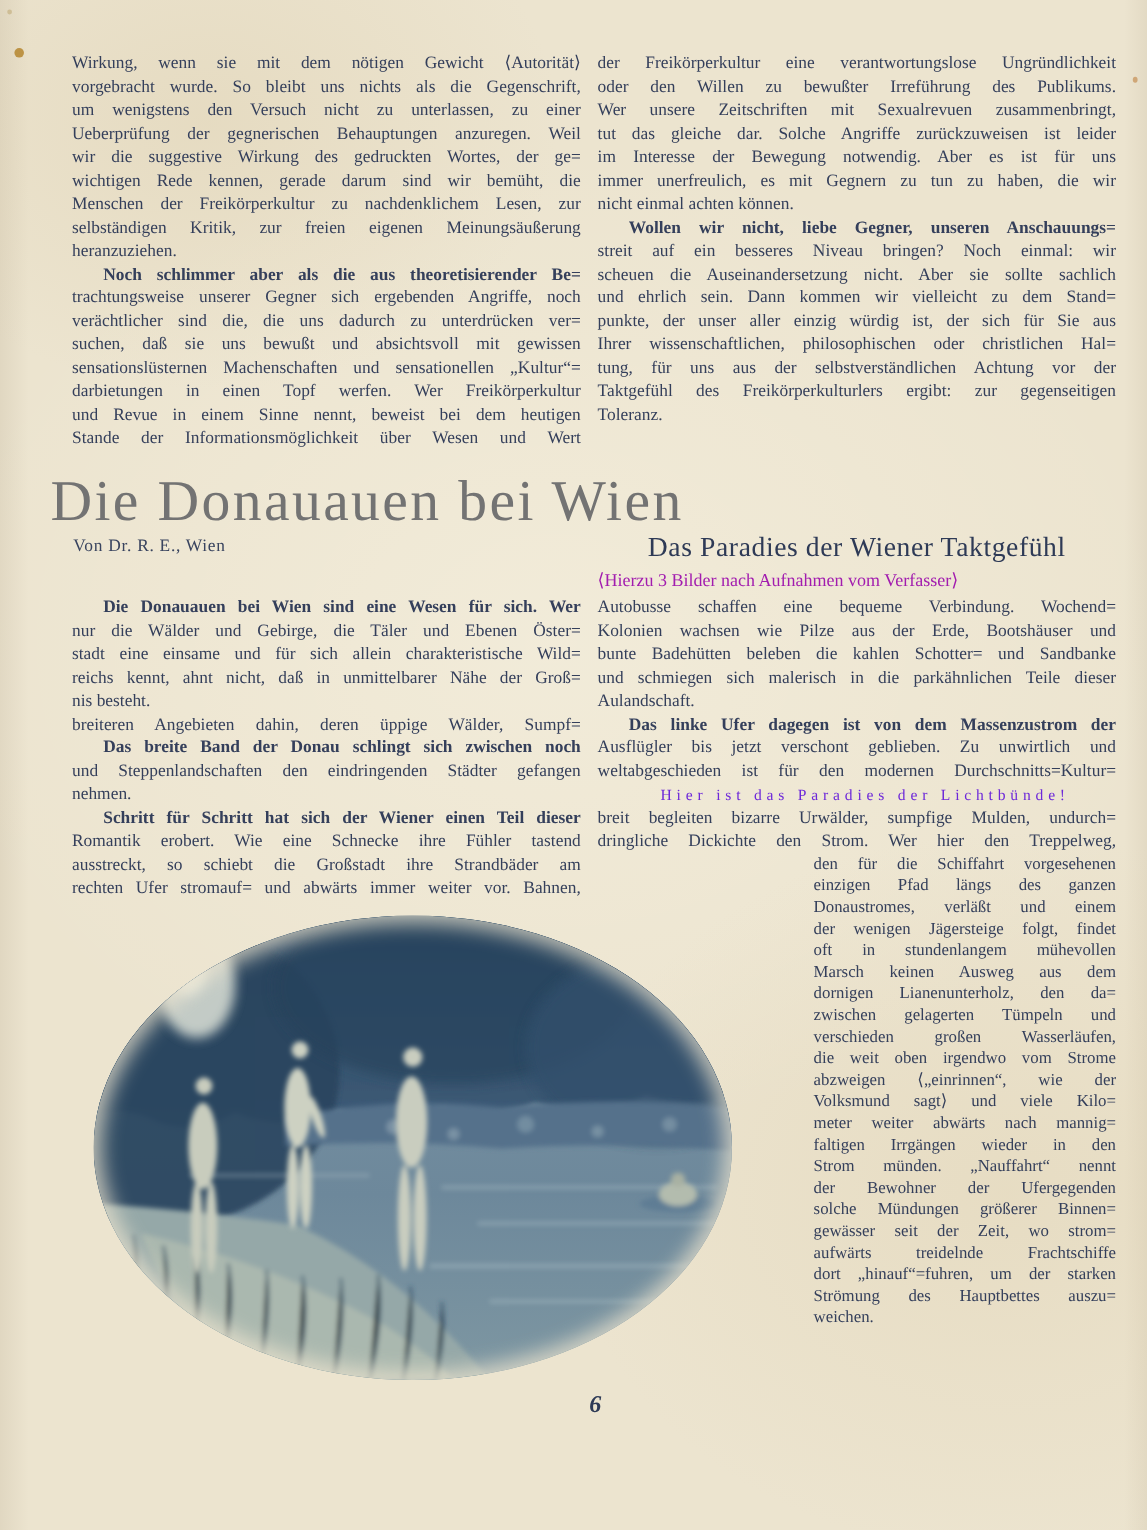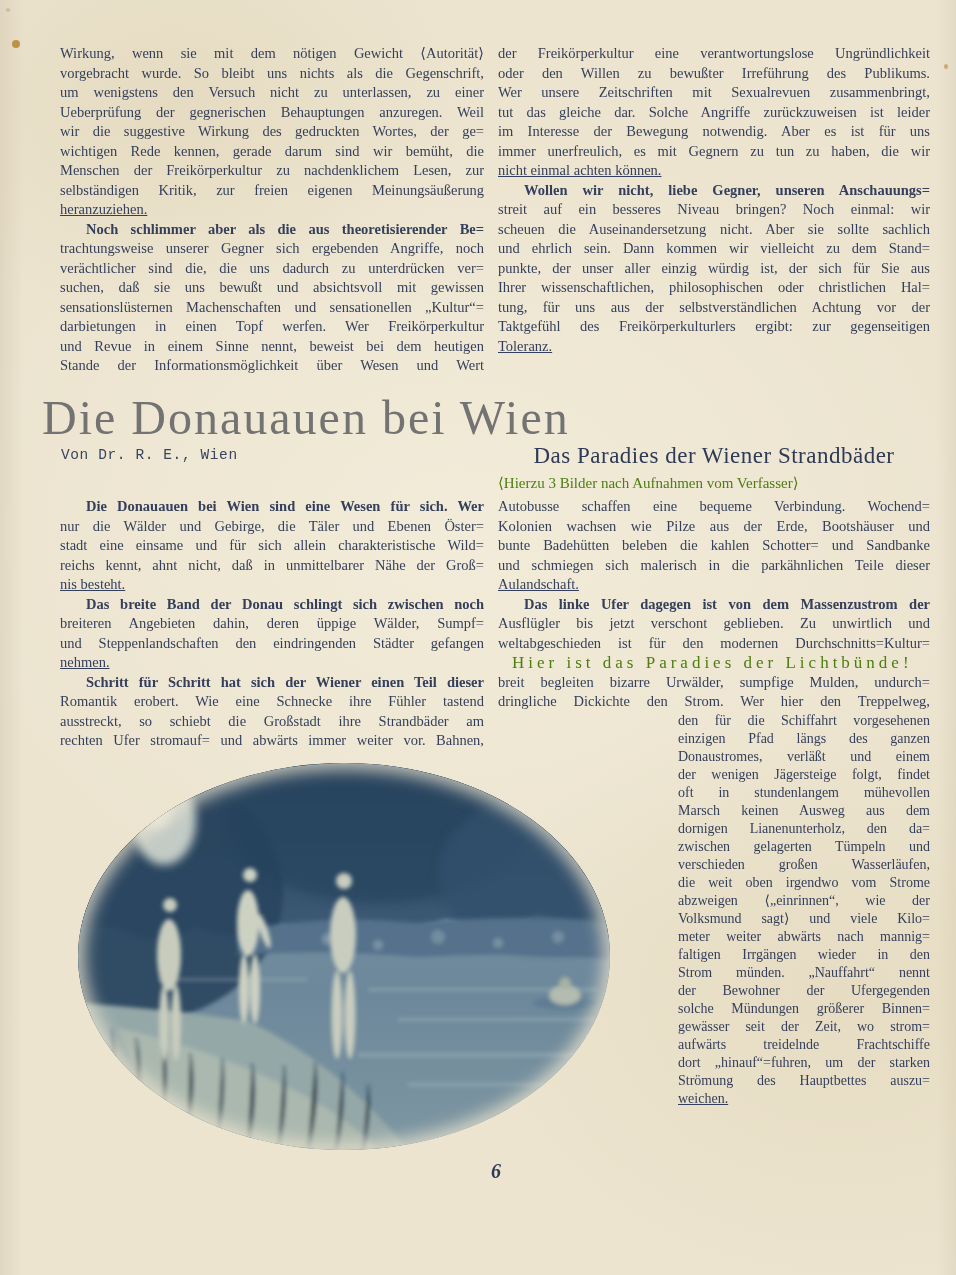--- a/index.html
+++ b/index.html
@@ -11,33 +11,33 @@
       radial-gradient(ellipse 420px 320px at 18% 8%, rgba(213,196,158,.28), transparent 70%),
       radial-gradient(ellipse 520px 420px at 88% 78%, rgba(218,202,166,.30), transparent 72%),
       radial-gradient(ellipse 700px 560px at 48% 42%, rgba(255,252,240,.30), transparent 75%),
       linear-gradient(90deg, rgba(120,100,70,.10), rgba(120,100,70,0) 2.5%),
       linear-gradient(270deg, rgba(120,100,70,.08), rgba(120,100,70,0) 2%);
     font-family:"Liberation Serif","DejaVu Serif",serif;
     color:#343f5b;
   }
   .col{position:absolute;font-size:14.5px;line-height:19.5px;}
   .ln{text-align:justify;text-align-last:justify;white-space:normal;}
-  .ln.last{text-align-last:auto;text-decoration:underline;}
+  .ln.last{text-align-last:auto;}
   .ln.fl-ind{text-indent:26px;font-weight:bold;}
   #intro-left{left:60px;top:44px;width:424px;}
   #intro-right{left:498px;top:44px;width:432px;}
   #headline{position:absolute;left:42px;top:390px;width:640px;
     font-size:48px;letter-spacing:2px;color:#737373;font-weight:400;}
-  #byline{position:absolute;left:61px;top:447px;font-size:14.5px;letter-spacing:.6px;color:#39445f;font-family:Liberation Mono, monospace;}
+  #byline{position:absolute;left:61px;top:447px;font-size:14.5px;letter-spacing:.6px;color:#39445f;}
   #subhead{position:absolute;left:498px;top:443px;width:432px;text-align:center;
     font-size:23px;letter-spacing:.5px;color:#2e3a56;}
-  #subnote{position:absolute;left:498px;top:474px;width:432px;font-size:15px;color:#4d7c0f;}
+  #subnote{position:absolute;left:498px;top:474px;width:432px;font-size:15px;color:#a21caf;}
   #article-left{left:60px;top:497px;width:424px;}
   #article-right{left:498px;top:497px;width:432px;}
-  #slogan{letter-spacing:4px;text-indent:14px;white-space:nowrap;font-size:17px;color:#4d7c0f;}
+  #slogan{letter-spacing:4px;text-indent:14px;white-space:nowrap;font-size:13px;color:#6d28d9;text-align:center;}
   #narrow-col{margin-left:180px;width:252px;font-size:14px;line-height:18px;}
   #photo-frame{position:absolute;left:78px;top:763px;width:532px;height:387px;
     border-radius:50%;overflow:hidden;}
   #photo-soft-edge{position:absolute;left:0;top:0;width:100%;height:100%;border-radius:50%;
     box-shadow:inset 0 0 16px 7px rgba(236,228,207,.75);pointer-events:none;}
   #page-number{position:absolute;left:60px;top:1160px;width:872px;text-align:center;
     font-size:20px;font-style:italic;font-weight:bold;color:#2e3a56;}
   .speck{position:absolute;border-radius:50%;}
   #speck-1{left:12px;top:40px;width:8px;height:8px;background:#b5862e;opacity:.85;}
   #speck-2{left:6px;top:8px;width:4px;height:4px;background:#c9b68b;opacity:.8;}
@@ -91,34 +91,34 @@
       <div class="ln">punkte, der unser aller einzig würdig ist, der sich für Sie aus</div>
       <div class="ln">Ihrer wissenschaftlichen, philosophischen oder christlichen Hal=</div>
       <div class="ln">tung, für uns aus der selbstverständlichen Achtung vor der</div>
       <div class="ln">Taktgefühl des Freikörperkulturlers ergibt: zur gegenseitigen</div>
       <div class="ln last">Toleranz.</div>
     </div>
   </div>
 
 <div id="headline">Die Donauauen bei Wien</div>
 <div id="byline">Von Dr. R. E., Wien</div>
-<div id="subhead">Das Paradies der Wiener Strandbäder</div>
+<div id="subhead">Das Paradies der Wiener Taktgefühl</div>
 <div id="subnote">⟨Hierzu 3 Bilder nach Aufnahmen vom Verfasser⟩</div>
 
 <div class="col" id="article-left">
     <div class="p">
       <div class="ln fl-ind">Die Donauauen bei Wien sind eine Wesen für sich. Wer</div>
       <div class="ln">nur die Wälder und Gebirge, die Täler und Ebenen Öster=</div>
       <div class="ln">stadt eine einsame und für sich allein charakteristische Wild=</div>
       <div class="ln">reichs kennt, ahnt nicht, daß in unmittelbarer Nähe der Groß=</div>
       <div class="ln last">nis besteht.</div>
     </div>
     <div class="p">
+      <div class="ln">breiteren Angebieten dahin, deren üppige Wälder, Sumpf=</div>
       <div class="ln fl-ind">Das breite Band der Donau schlingt sich zwischen noch</div>
-      <div class="ln">breiteren Angebieten dahin, deren üppige Wälder, Sumpf=</div>
       <div class="ln">und Steppenlandschaften den eindringenden Städter gefangen</div>
       <div class="ln last">nehmen.</div>
     </div>
     <div class="p">
       <div class="ln fl-ind">Schritt für Schritt hat sich der Wiener einen Teil dieser</div>
       <div class="ln">Romantik erobert. Wie eine Schnecke ihre Fühler tastend</div>
       <div class="ln">ausstreckt, so schiebt die Großstadt ihre Strandbäder am</div>
       <div class="ln">rechten Ufer stromauf= und abwärts immer weiter vor. Bahnen,</div>
     </div>
   </div>

